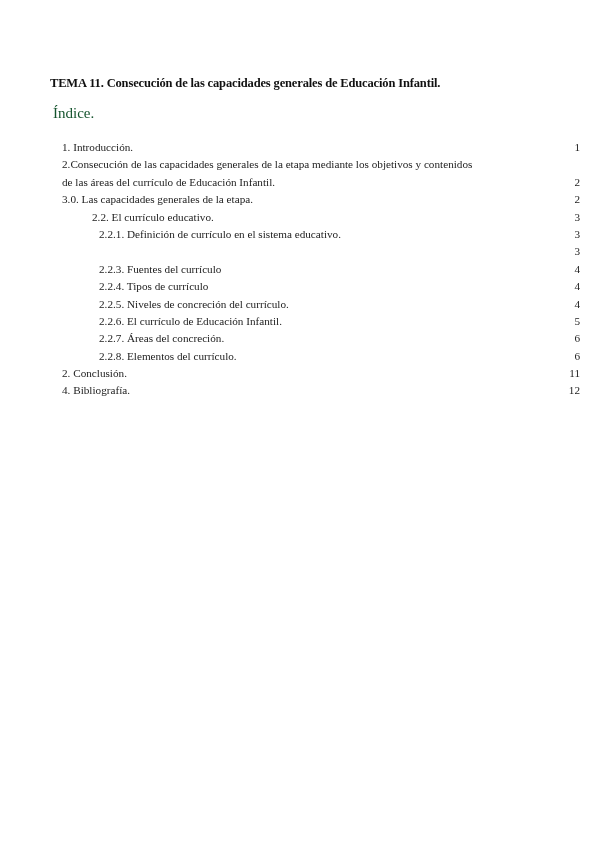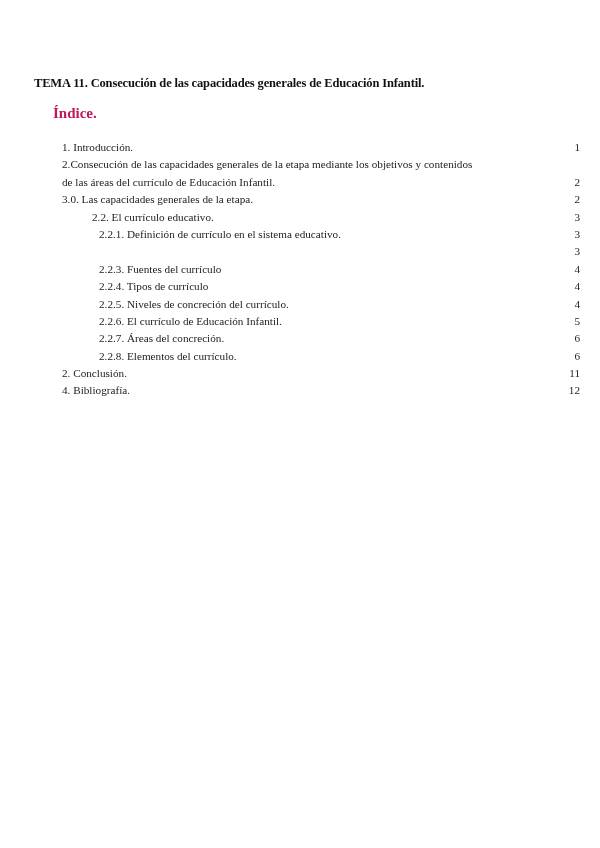--- a/index.html
+++ b/index.html
@@ -1,20 +1,20 @@
 <!DOCTYPE html>
 <html><head>
   <meta charset="utf-8">
   <style>
     html, body { margin: 0; padding: 0; background: #ffffff; }
     body { width: 600px; height: 848px; position: relative; overflow: hidden;
            font-family: "Liberation Serif", "DejaVu Serif", serif; color: #1a1a1a; }
-    .title { position: absolute; left: 34px; top: 76px; font-size: 12.5px; font-weight: bold;
+    .title { position: absolute; left: 50px; top: 76px; font-size: 12.5px; font-weight: bold;
              letter-spacing: -0.15px; white-space: nowrap; color: #111; }
-    .index-heading { position: absolute; left: 53px; top: 105px; font-size: 15px; font-weight: bold; color: #be185d; }
+    .index-heading { position: absolute; left: 53px; top: 105px; font-size: 15px; font-weight: normal; color: #14532d; }
     .toc { position: absolute; left: 12px; top: 139px; width: 600px; }
     .toc-row { position: relative; height: 17.4px; font-size: 11.2px; line-height: 17.4px; color: #222; }
     .toc-text { position: absolute; white-space: nowrap; }
     .toc-page { position: absolute; right: 32px; text-align: right; }
     .lvl0 { left: 50px; }
     .lvl1 { left: 67px; margin-left: 13px; }
     .lvl2 { left: 87px; }
   </style>
 </head>
 <body>

